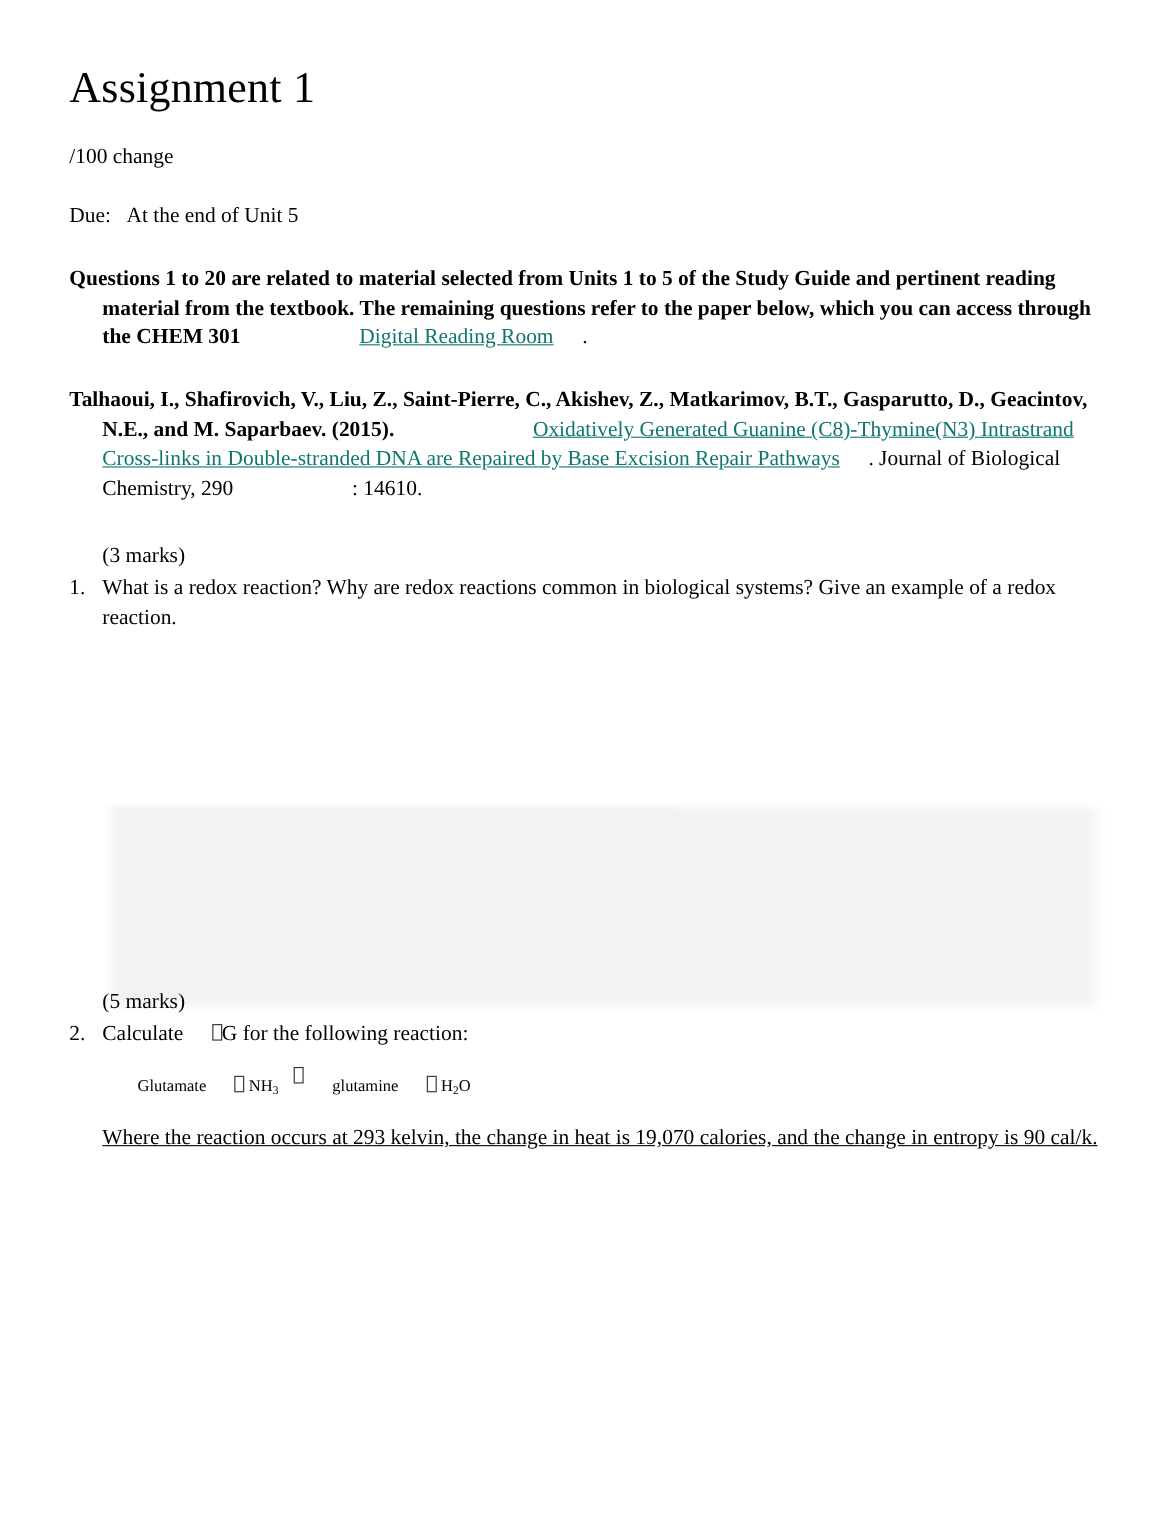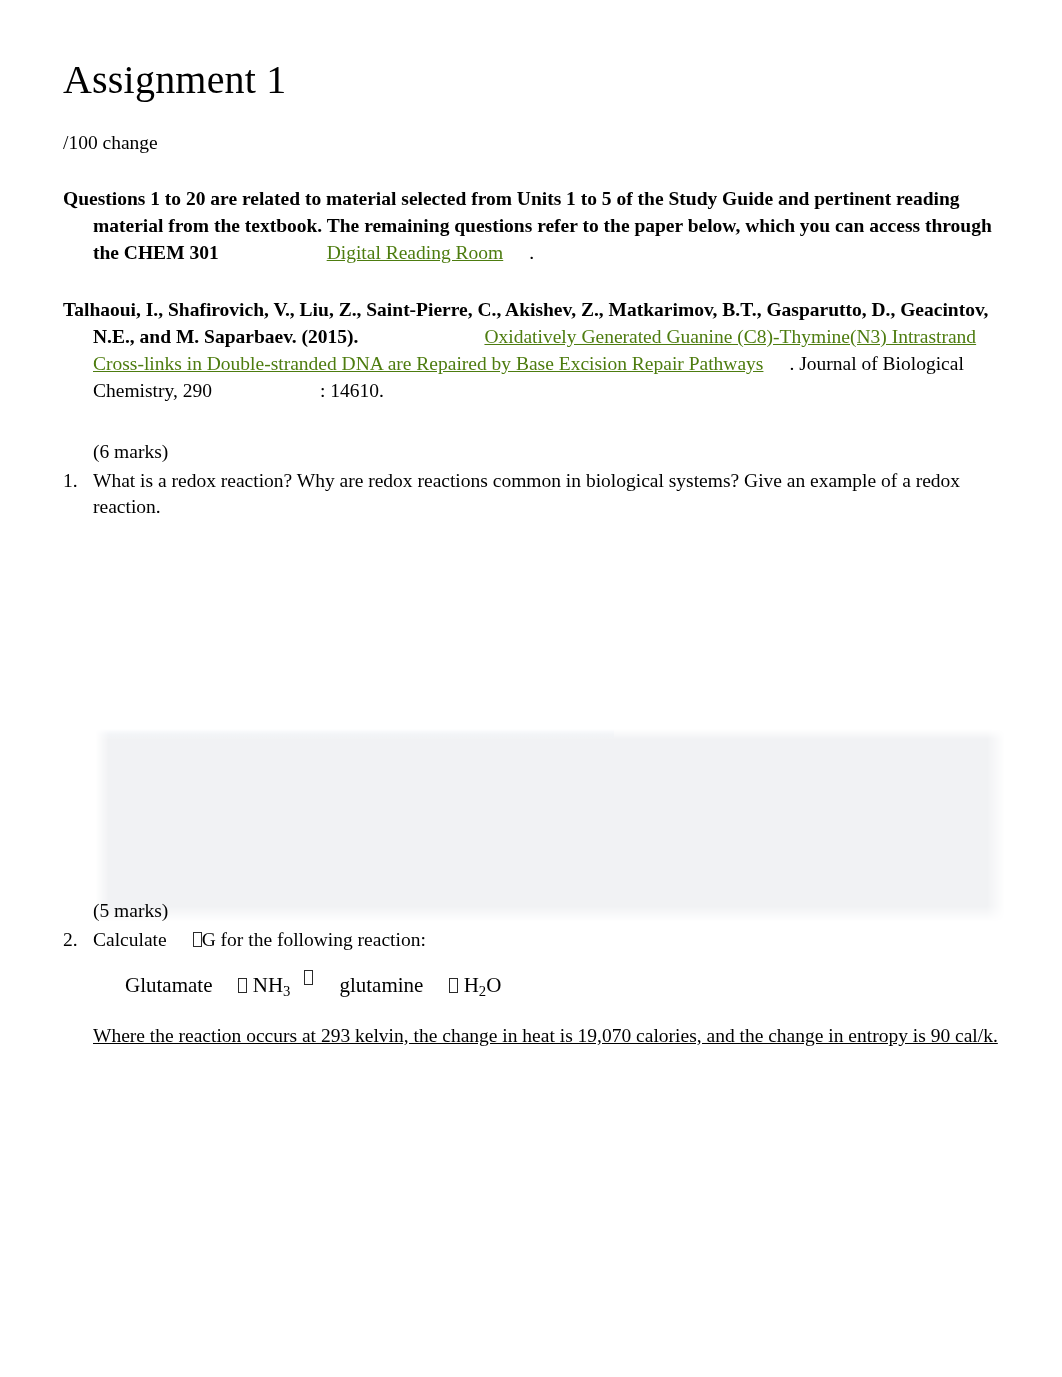--- a/index.html
+++ b/index.html
@@ -49,21 +49,21 @@
     padding-top: 30px;
     text-indent: 0;
     padding-left: 30px;
   }
   .para .first-line-out {
     margin-left: -30px;
     font-weight: bold;
   }
 
   .link {
-    color: #4d7c0f;
+    color: #0f766e;
   }
 
   .gap-sm { display: inline-block; width: 26px; }
   .gap-md { display: inline-block; width: 108px; }
   .gap-lg { display: inline-block; width: 126px; }
   .gap-xs { display: inline-block; width: 14px; }
 
   .marks {
     font-size: 19.5px;
     line-height: 1.38;
@@ -91,21 +91,21 @@
   .sub-para {
     font-size: 19.5px;
     line-height: 1.38;
     margin: 0;
     padding-left: 30px;
     padding-top: 22px;
     text-decoration: underline;
   }
 
   .equation {
-    font-size: 21px;
+    font-size: 15px;
     line-height: 1.38;
     margin: 0;
     padding-left: 62px;
     padding-top: 16px;
     white-space: pre;
   }
 
   .tofu {
     display: inline-block;
     width: 9px;
@@ -171,27 +171,28 @@
 <body>
 
 <div class="page">
 
   <div class="content">
 
     <h1 class="doc-title">Assignment 1</h1>
 
     <p class="meta-line">/100 change</p>
 
+    <p class="meta-line"><span>Due:</span><span class="gap-xs"></span><span>At the end of Unit 5</span></p>
 
 
     <p class="para"><span class="first-line-out">Questions 1 to 20 are related to material selected from Units 1 to 5 of the Study Guide and pertinent reading material from the textbook. The remaining questions refer to the paper below, which you can access through the CHEM 301</span><span class="gap-md"></span><a class="link" href="#">Digital Reading Room</a><span class="gap-sm"></span><span>.</span></p>
 
     <p class="para"><span class="first-line-out">Talhaoui, I., Shafirovich, V., Liu, Z., Saint-Pierre, C., Akishev, Z., Matkarimov, B.T., Gasparutto, D., Geacintov, N.E., and M. Saparbaev. (2015).</span><span class="gap-lg"></span><a class="link" href="#">Oxidatively Generated Guanine (C8)-Thymine(N3) Intrastrand Cross-links in Double-stranded DNA are Repaired by Base Excision Repair Pathways</a><span class="gap-sm"></span><span>.</span> <span>Journal of Biological Chemistry, 290</span><span class="gap-md"></span><span>: 14610.</span></p>
 
-    <p class="marks">(6 marks)</p>
+    <p class="marks">(3 marks)</p>
 
     <div class="qitem">
       <span class="qnum">1.</span>
       <span>What is a redox reaction? Why are redox reactions common in biological systems? Give an example of a redox reaction.</span>
     </div>
 
   </div>
 
   <div class="answer-box" id="answer-box-1">
     <div class="box-header-tint"></div>

